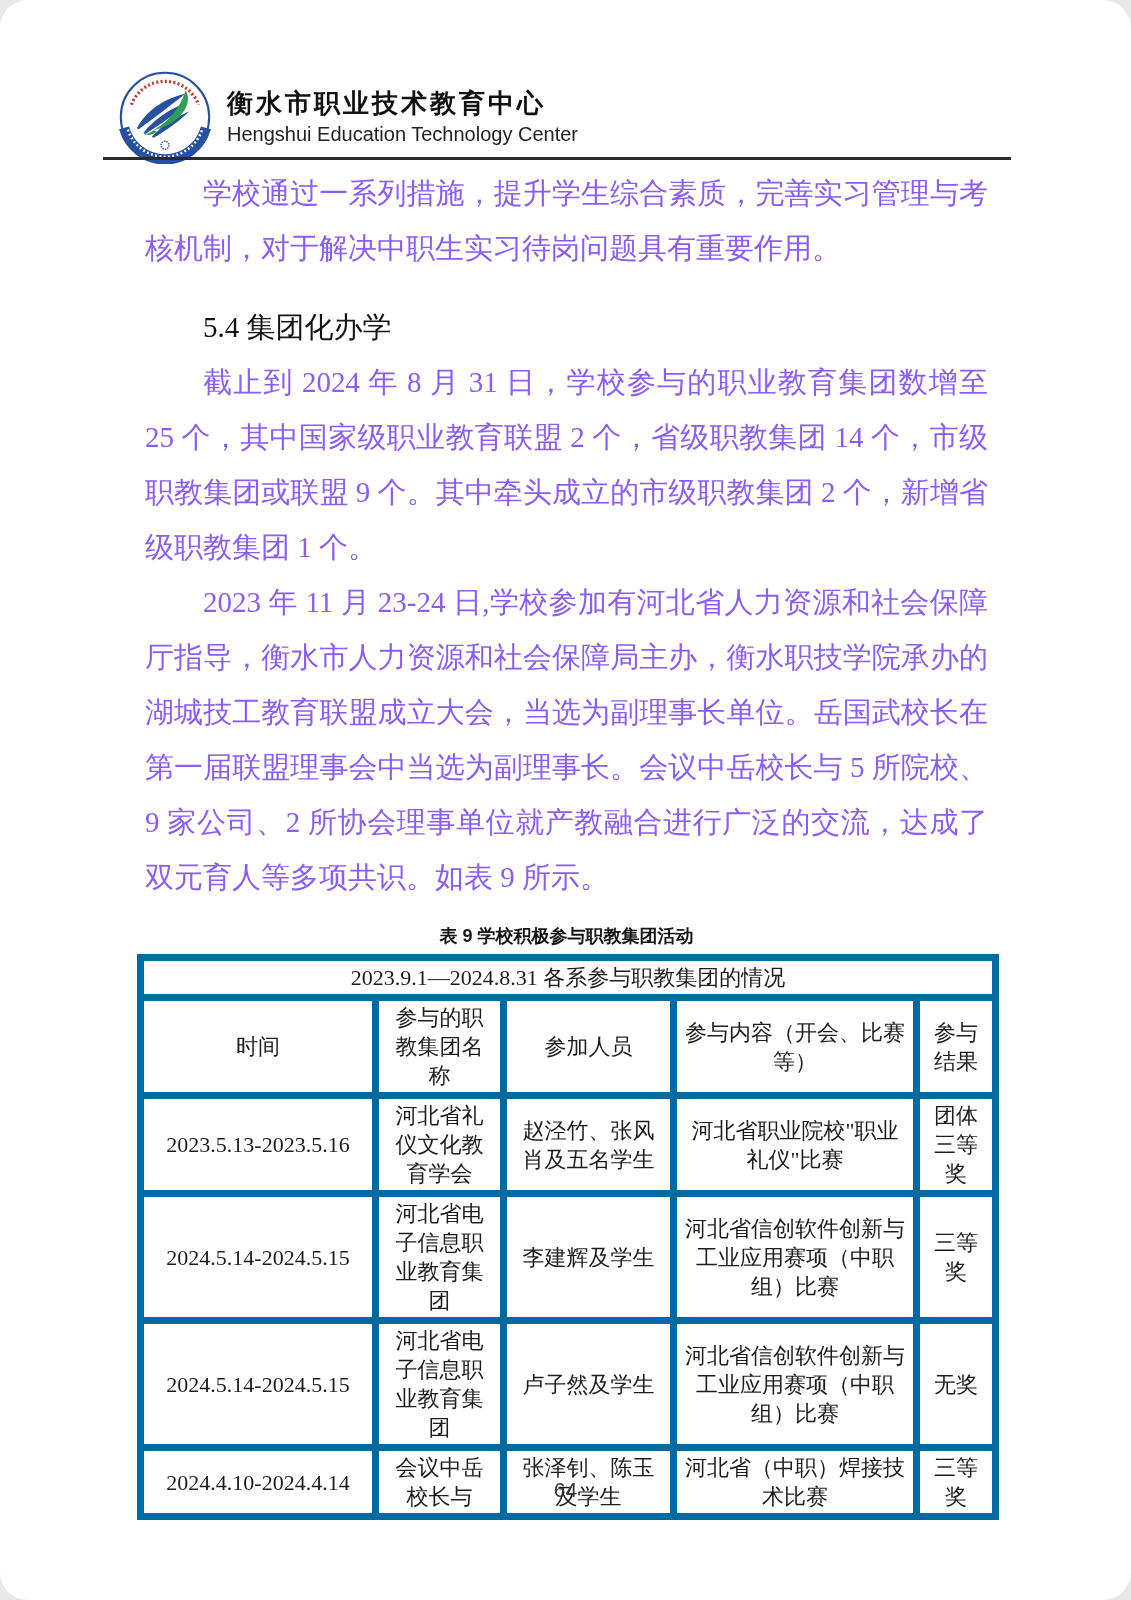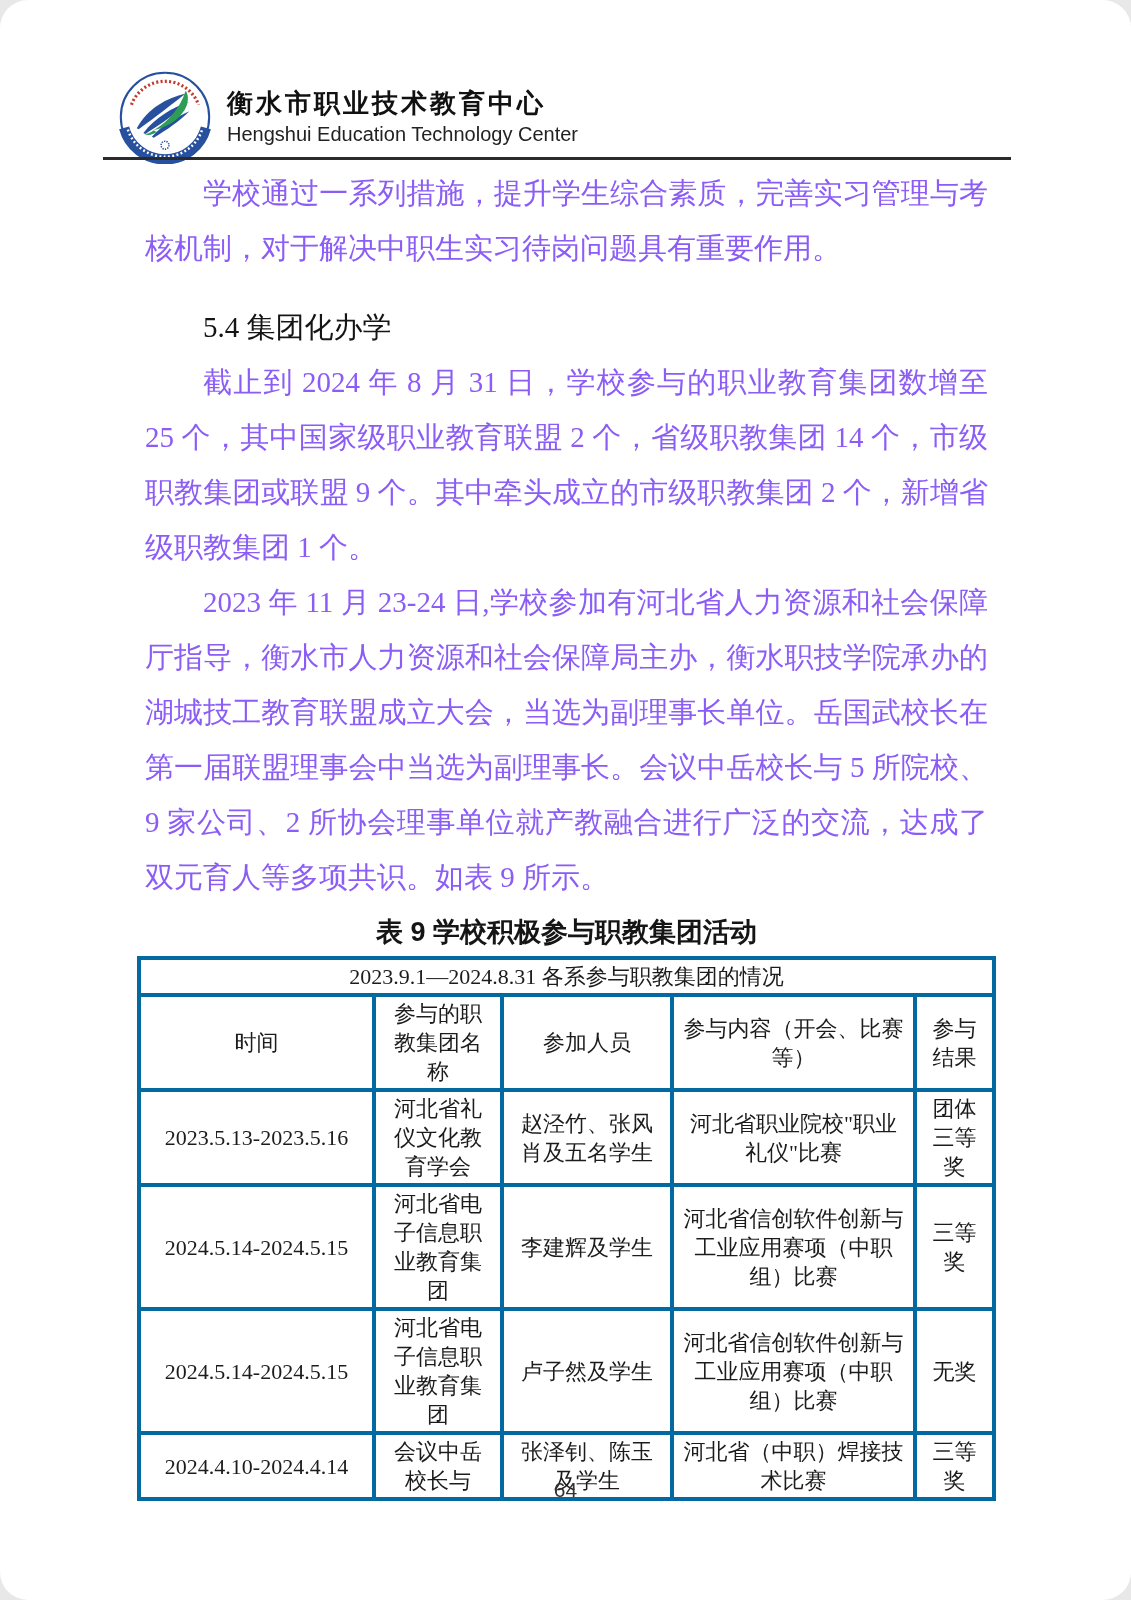--- a/index.html
+++ b/index.html
@@ -41,31 +41,31 @@
     text-align:justify; text-indent:2em;
     color:#8b5cf6;
   }
   .section-heading {
     font-size:29px; line-height:55px; font-weight:normal;
     text-indent:2em; margin-top:24px; color:#151515;
   }
 
   
   .table-caption {
-    margin-top:9px; text-align:center;
+    margin-top:19px; text-align:center;
     font-family:"Liberation Sans","DejaVu Sans",sans-serif;
-    font-weight:bold; font-size:27px; color:#151515;
+    font-weight:bold; font-size:18px; color:#151515;
   }
   .table-wrap { margin-left:-8px; margin-top:6px; }
   table.activity {
     width:855px; border-collapse:collapse; table-layout:fixed;
     font-size:22px; line-height:29px; color:#1c1c1c;
   }
   table.activity td, table.activity th {
-    border:4px solid #0369a1;
+    border:7px solid #0369a1;
     text-align:center; vertical-align:middle;
     font-weight:normal;
     padding:2px 8px;
     overflow:hidden;
   }
   table.activity td.c1 { padding:2px 16px; }
   table.activity td.c2 { padding:2px 12px; }
   table.activity td.c4 { padding:2px 8px; }
   table.activity td.c5 { padding:2px 8px; }
   tr.span-row td { height:30px; }

